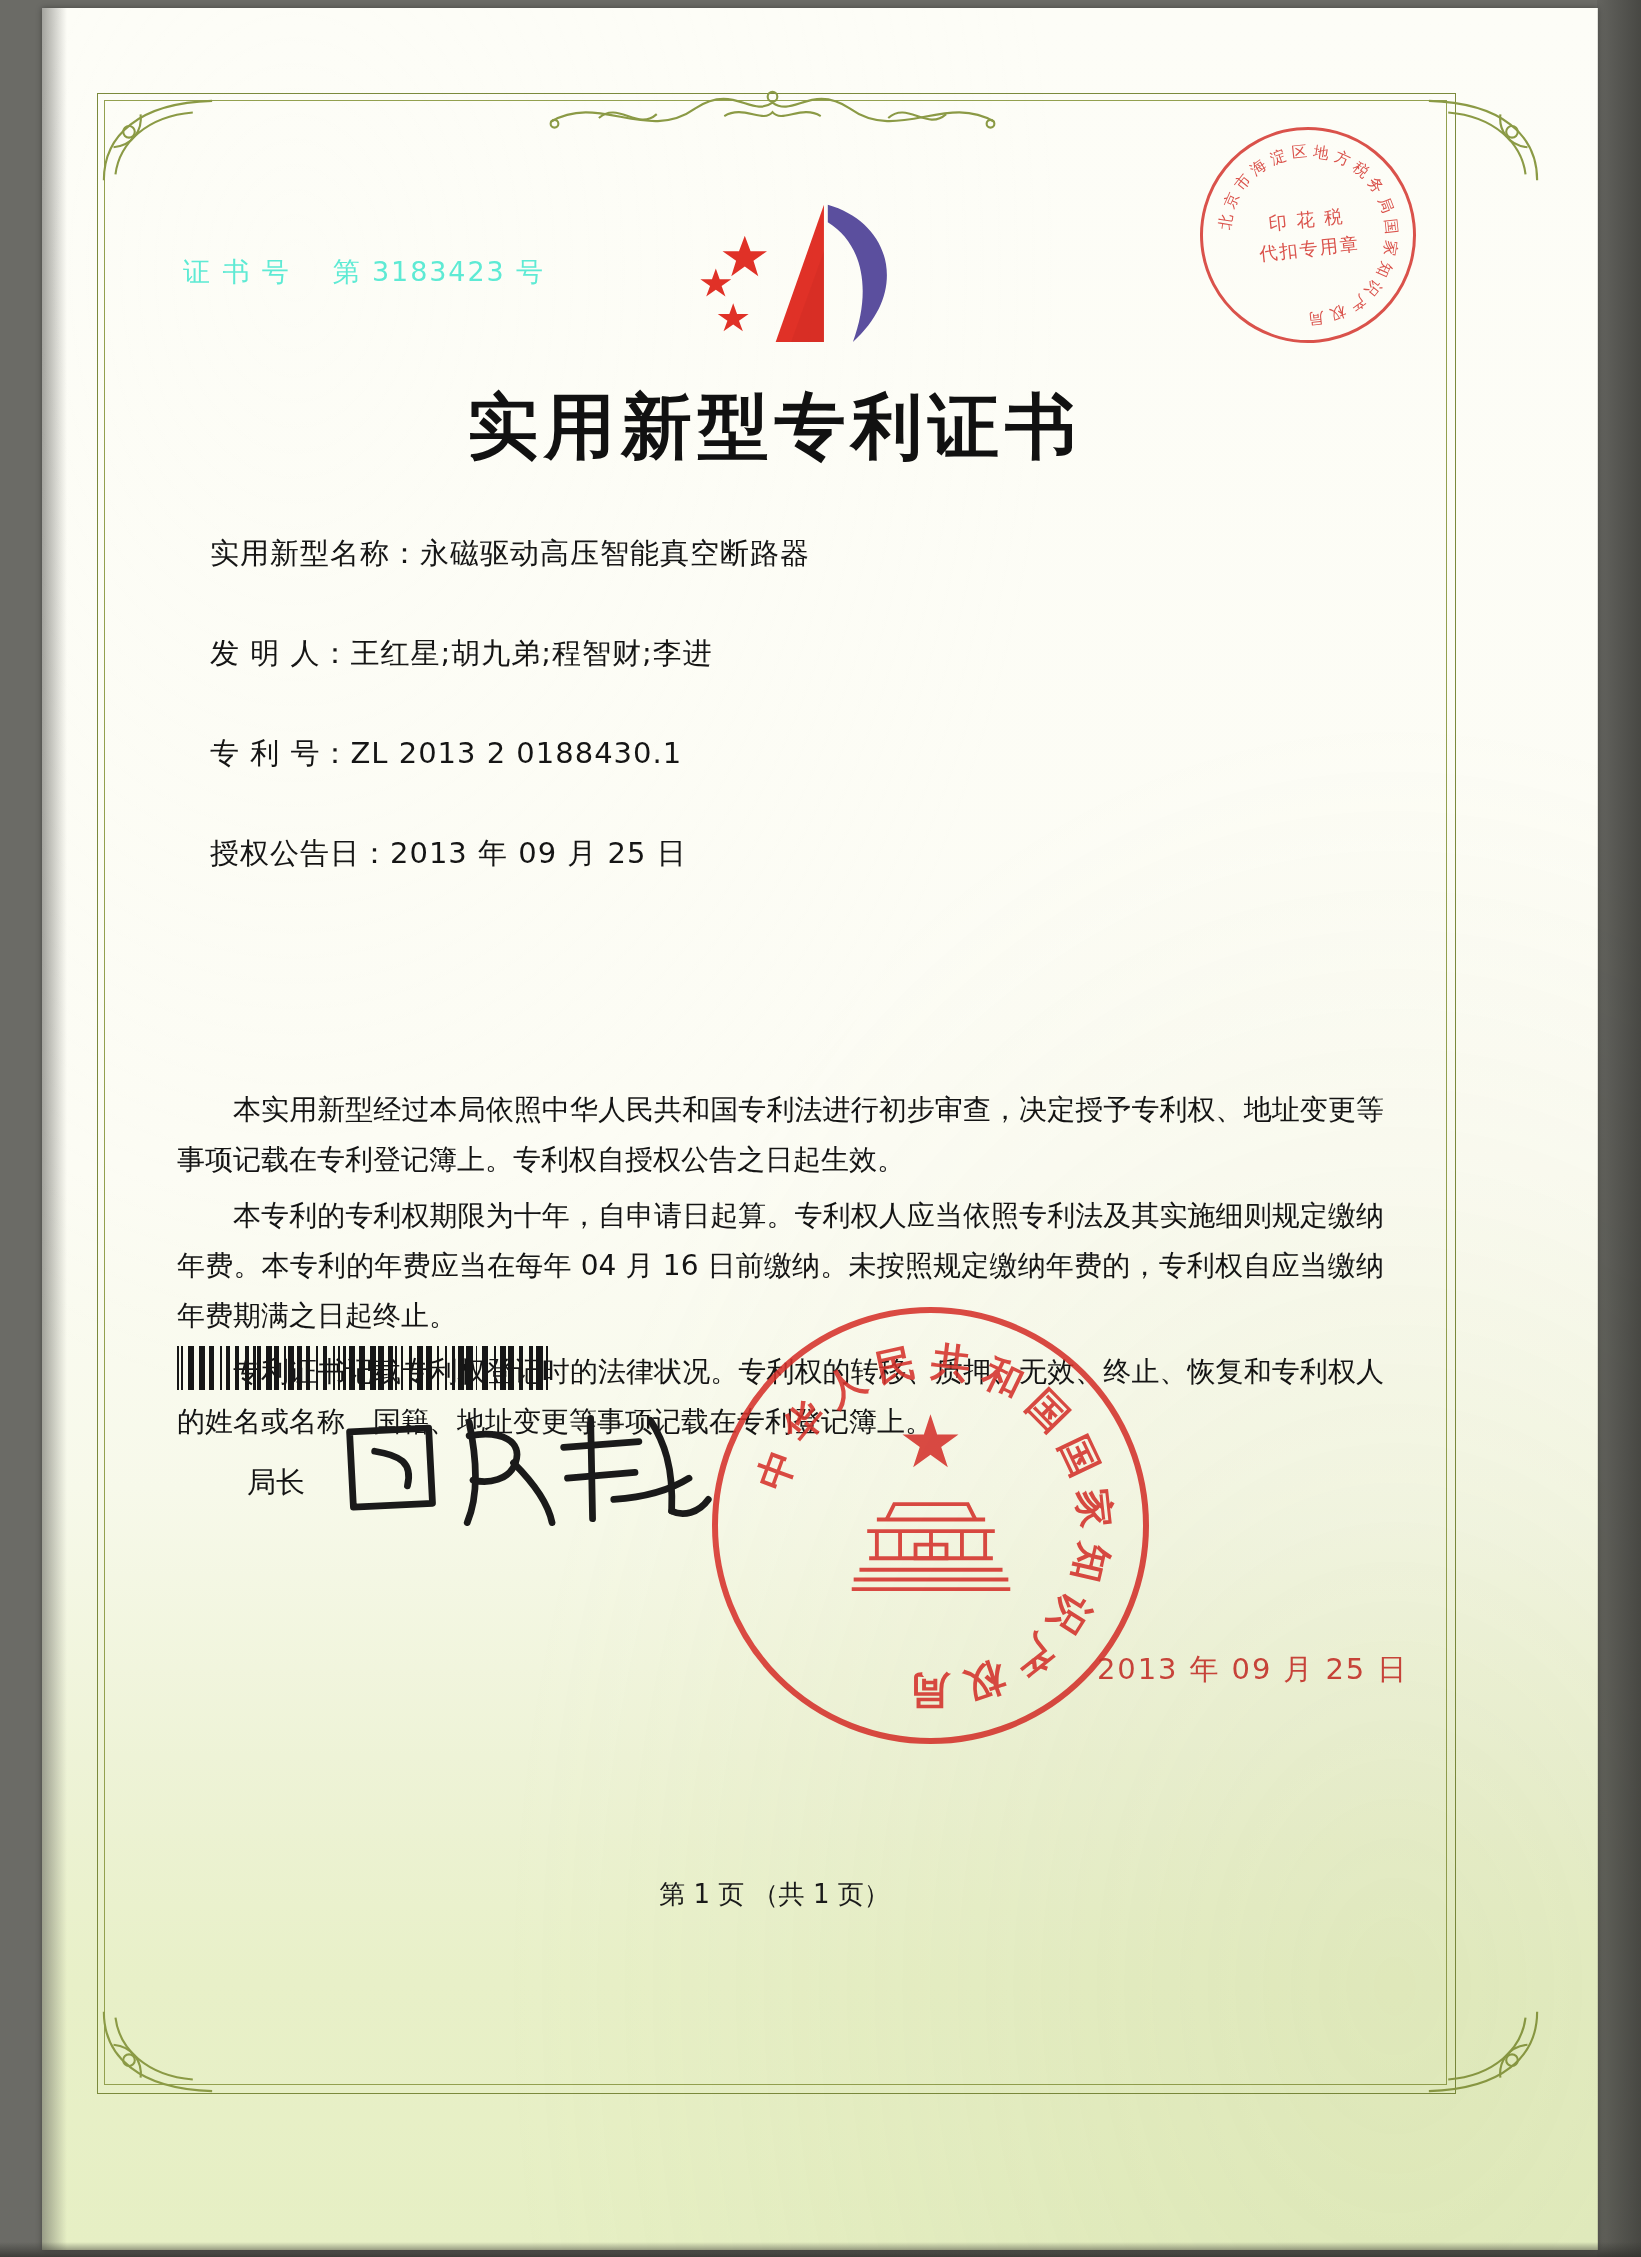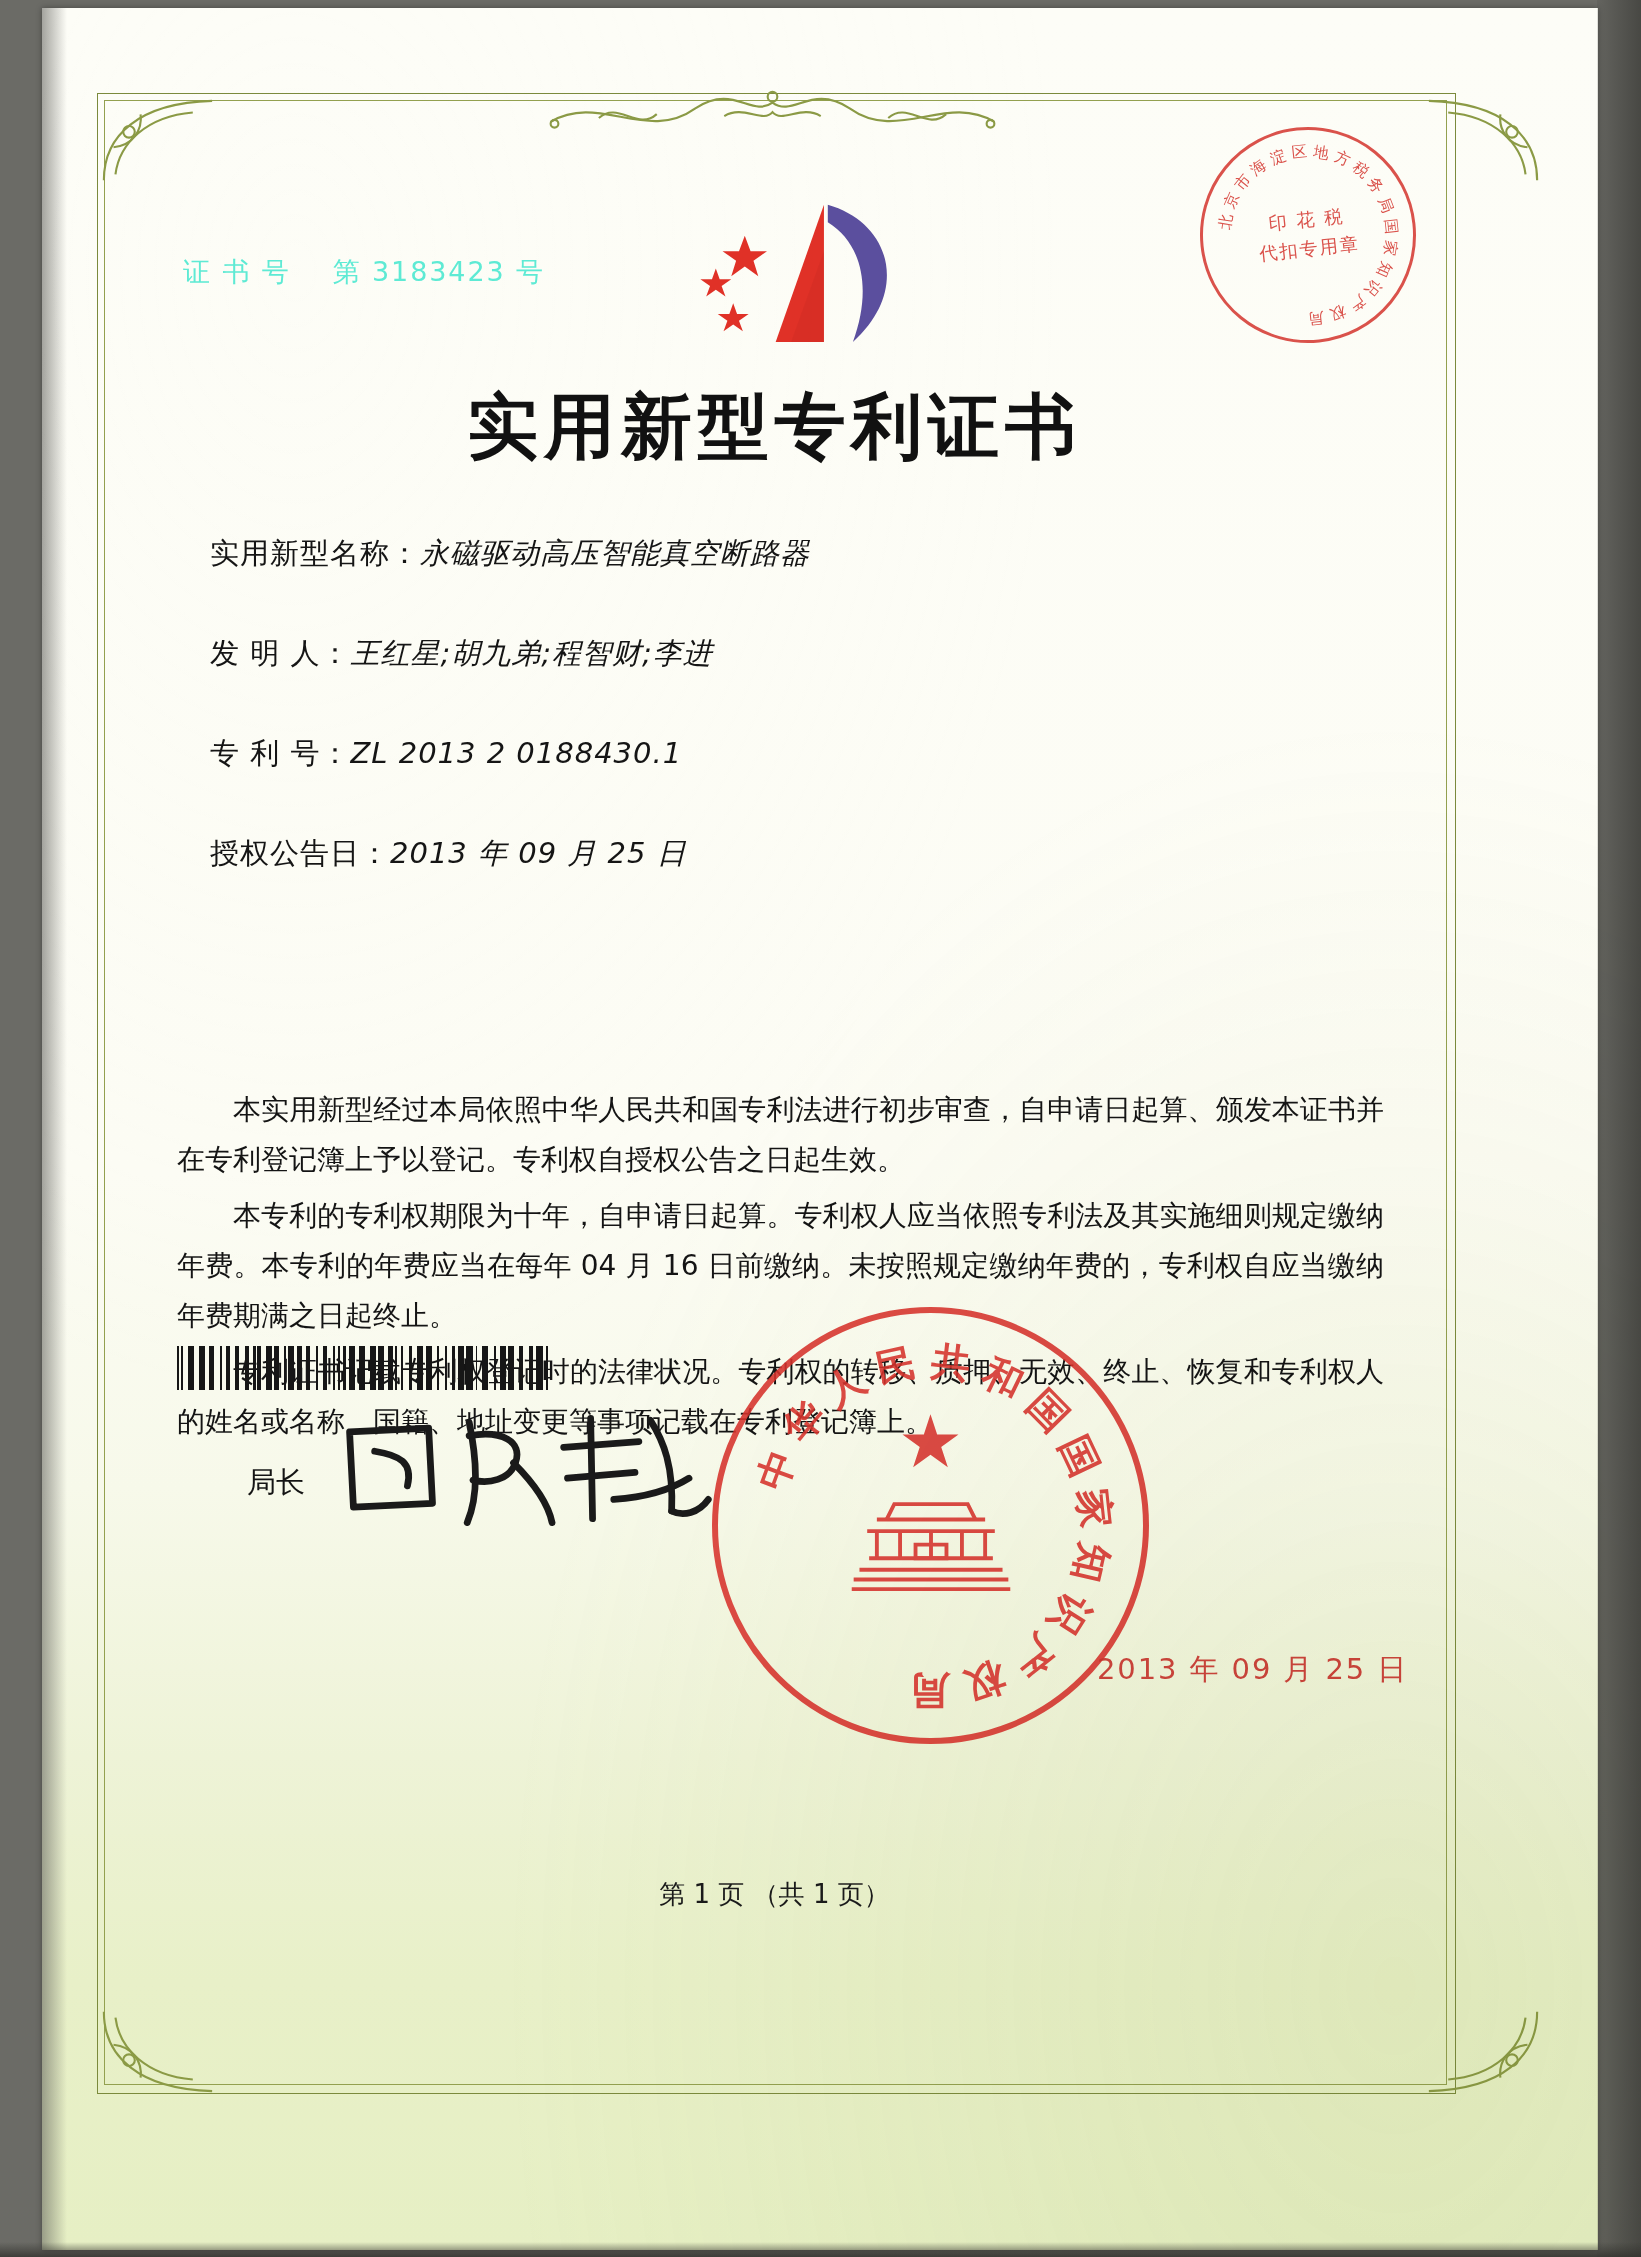--- a/index.html
+++ b/index.html
@@ -183,21 +183,20 @@
     font-size: 29px;
     color: #151515;
     font-family: "DejaVu Sans", sans-serif;
     white-space: nowrap;
   }
   .field-label {
     letter-spacing: 1px;
   }
   .field-value {
     letter-spacing: 1px;
-    font-style: italic;
   }
 
   .paras {
     position: absolute;
     left: 73px;
     top: 985px;
     width: 1207px;
     font-size: 28px;
     line-height: 50px;
     color: #141414;
@@ -446,21 +445,21 @@
         <span class="field-label">专    利    号：</span>
         <span class="field-value">ZL 2013 2 0188430.1</span>
       </div>
       <div class="field-row">
         <span class="field-label">授权公告日：</span>
         <span class="field-value">2013 年 09 月 25 日</span>
       </div>
     </div>
 
     <div class="paras">
-      <p>本实用新型经过本局依照中华人民共和国专利法进行初步审查，自申请日起算、颁发本证书并在专利登记簿上予以登记。专利权自授权公告之日起生效。</p>
+      <p>本实用新型经过本局依照中华人民共和国专利法进行初步审查，决定授予专利权、地址变更等事项记载在专利登记簿上。专利权自授权公告之日起生效。</p>
       <p>本专利的专利权期限为十年，自申请日起算。专利权人应当依照专利法及其实施细则规定缴纳年费。本专利的年费应当在每年 04 月 16 日前缴纳。未按照规定缴纳年费的，专利权自应当缴纳年费期满之日起终止。</p>
       <p>专利证书记载专利权登记时的法律状况。专利权的转移、质押、无效、终止、恢复和专利权人的姓名或名称、国籍、地址变更等事项记载在专利登记簿上。</p>
     </div>
 
     <div class="barcode">
         <i style="width: 1.9px;"></i>
         <i style="width: 1.9px; background: transparent;"></i>
         <i style="width: 1.9px;"></i>
         <i style="width: 5.8px; background: transparent;"></i>
         <i style="width: 5.8px;"></i>

